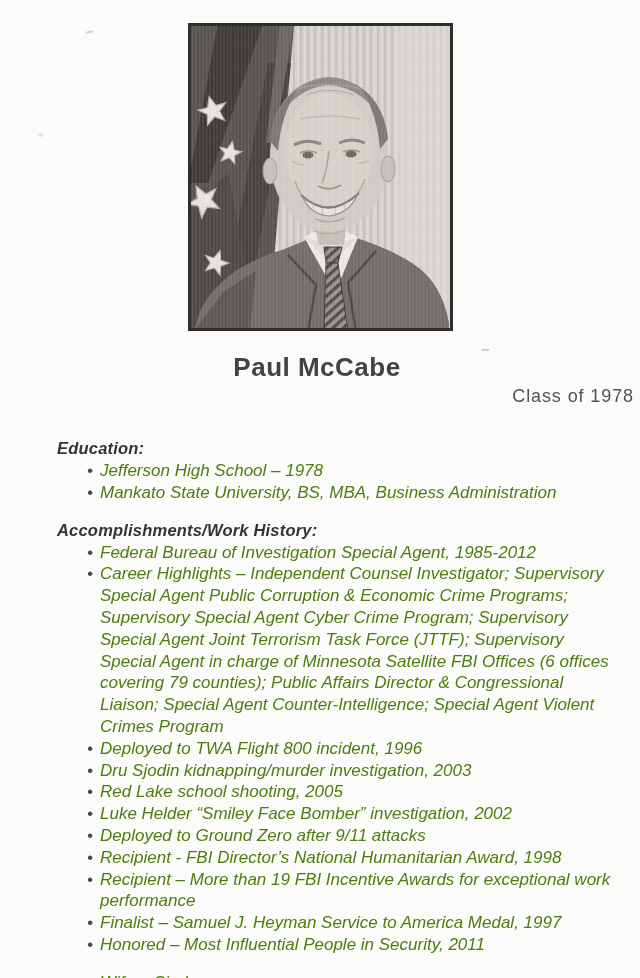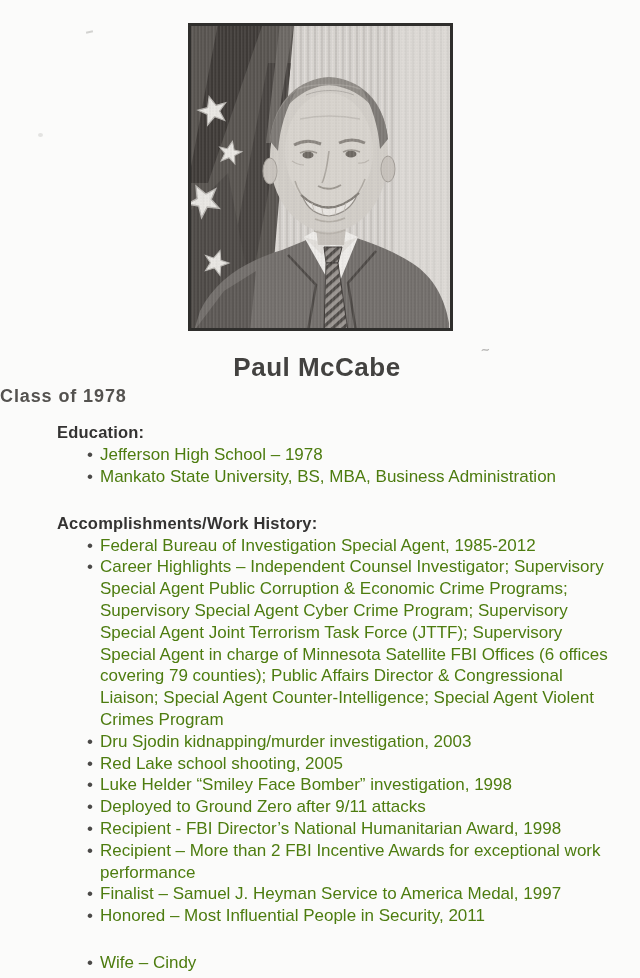--- a/index.html
+++ b/index.html
@@ -11,26 +11,26 @@
     position:relative;
     overflow:hidden;
   }
   .photo-wrap{width:265px;margin:23px auto 0 auto;}
   .photo-wrap svg{display:block;}
   .person-name{
     font-size:26px;font-weight:bold;text-align:center;
     margin:21px 6px 0 0;color:#434240;letter-spacing:.5px;
   }
   .class-line{
-    text-align:left;font-size:18px;color:#54524f;
-    margin:3px 6px 0 0;letter-spacing:.9px;font-weight:bold;
+    text-align:right;font-size:18px;color:#54524f;
+    margin:3px 6px 16px 0;letter-spacing:.9px;
   }
   .content{padding:15px 20px 0 57px;}
-  section{margin:0;}
-  section + section{margin-top:25px;}
+  section{margin:0;font-style:italic;}
+  section + section{margin-top:16px;}
   h2{
     font-size:16.5px;font-weight:bold;margin:0;
     color:#343332;letter-spacing:.2px;line-height:21px;
   }
   ul{margin:1px 0 0 0;padding:0;list-style:none;}
   li{
     position:relative;padding-left:43px;
     font-size:17px;line-height:21.8px;
     color:#4d7c0f;max-width:518px;
   }
@@ -175,26 +175,27 @@
       <li>Jefferson High School – 1978</li>
       <li>Mankato State University, BS, MBA, Business Administration</li>
     </ul>
   </section>
 
   <section>
     <h2>Accomplishments/Work History:</h2>
     <ul>
       <li>Federal Bureau of Investigation Special Agent, 1985-2012</li>
       <li>Career Highlights – Independent Counsel Investigator; Supervisory Special Agent Public Corruption &amp; Economic Crime Programs; Supervisory Special Agent Cyber Crime Program; Supervisory Special Agent Joint Terrorism Task Force (JTTF); Supervisory Special Agent in charge of Minnesota Satellite FBI Offices (6 offices covering 79 counties); Public Affairs Director &amp; Congressional Liaison; Special Agent Counter-Intelligence; Special Agent Violent Crimes Program</li>
+      <li>Deployed to TWA Flight 800 incident, 1996</li>
       <li>Dru Sjodin kidnapping/murder investigation, 2003</li>
       <li>Red Lake school shooting, 2005</li>
-      <li>Luke Helder “Smiley Face Bomber” investigation, 1998</li>
+      <li>Luke Helder “Smiley Face Bomber” investigation, 2002</li>
       <li>Deployed to Ground Zero after 9/11 attacks</li>
       <li>Recipient - FBI Director’s National Humanitarian Award, 1998</li>
-      <li>Recipient – More than 2 FBI Incentive Awards for exceptional work performance</li>
+      <li>Recipient – More than 19 FBI Incentive Awards for exceptional work performance</li>
       <li>Finalist – Samuel J. Heyman Service to America Medal, 1997</li>
       <li>Honored – Most Influential People in Security, 2011</li>
     </ul>
   </section>
 
   <section>
     <ul>
       <li>Wife – Cindy</li>
       <li>Children – Olivia, Madeline, Isabel, Molly</li>
     </ul>

